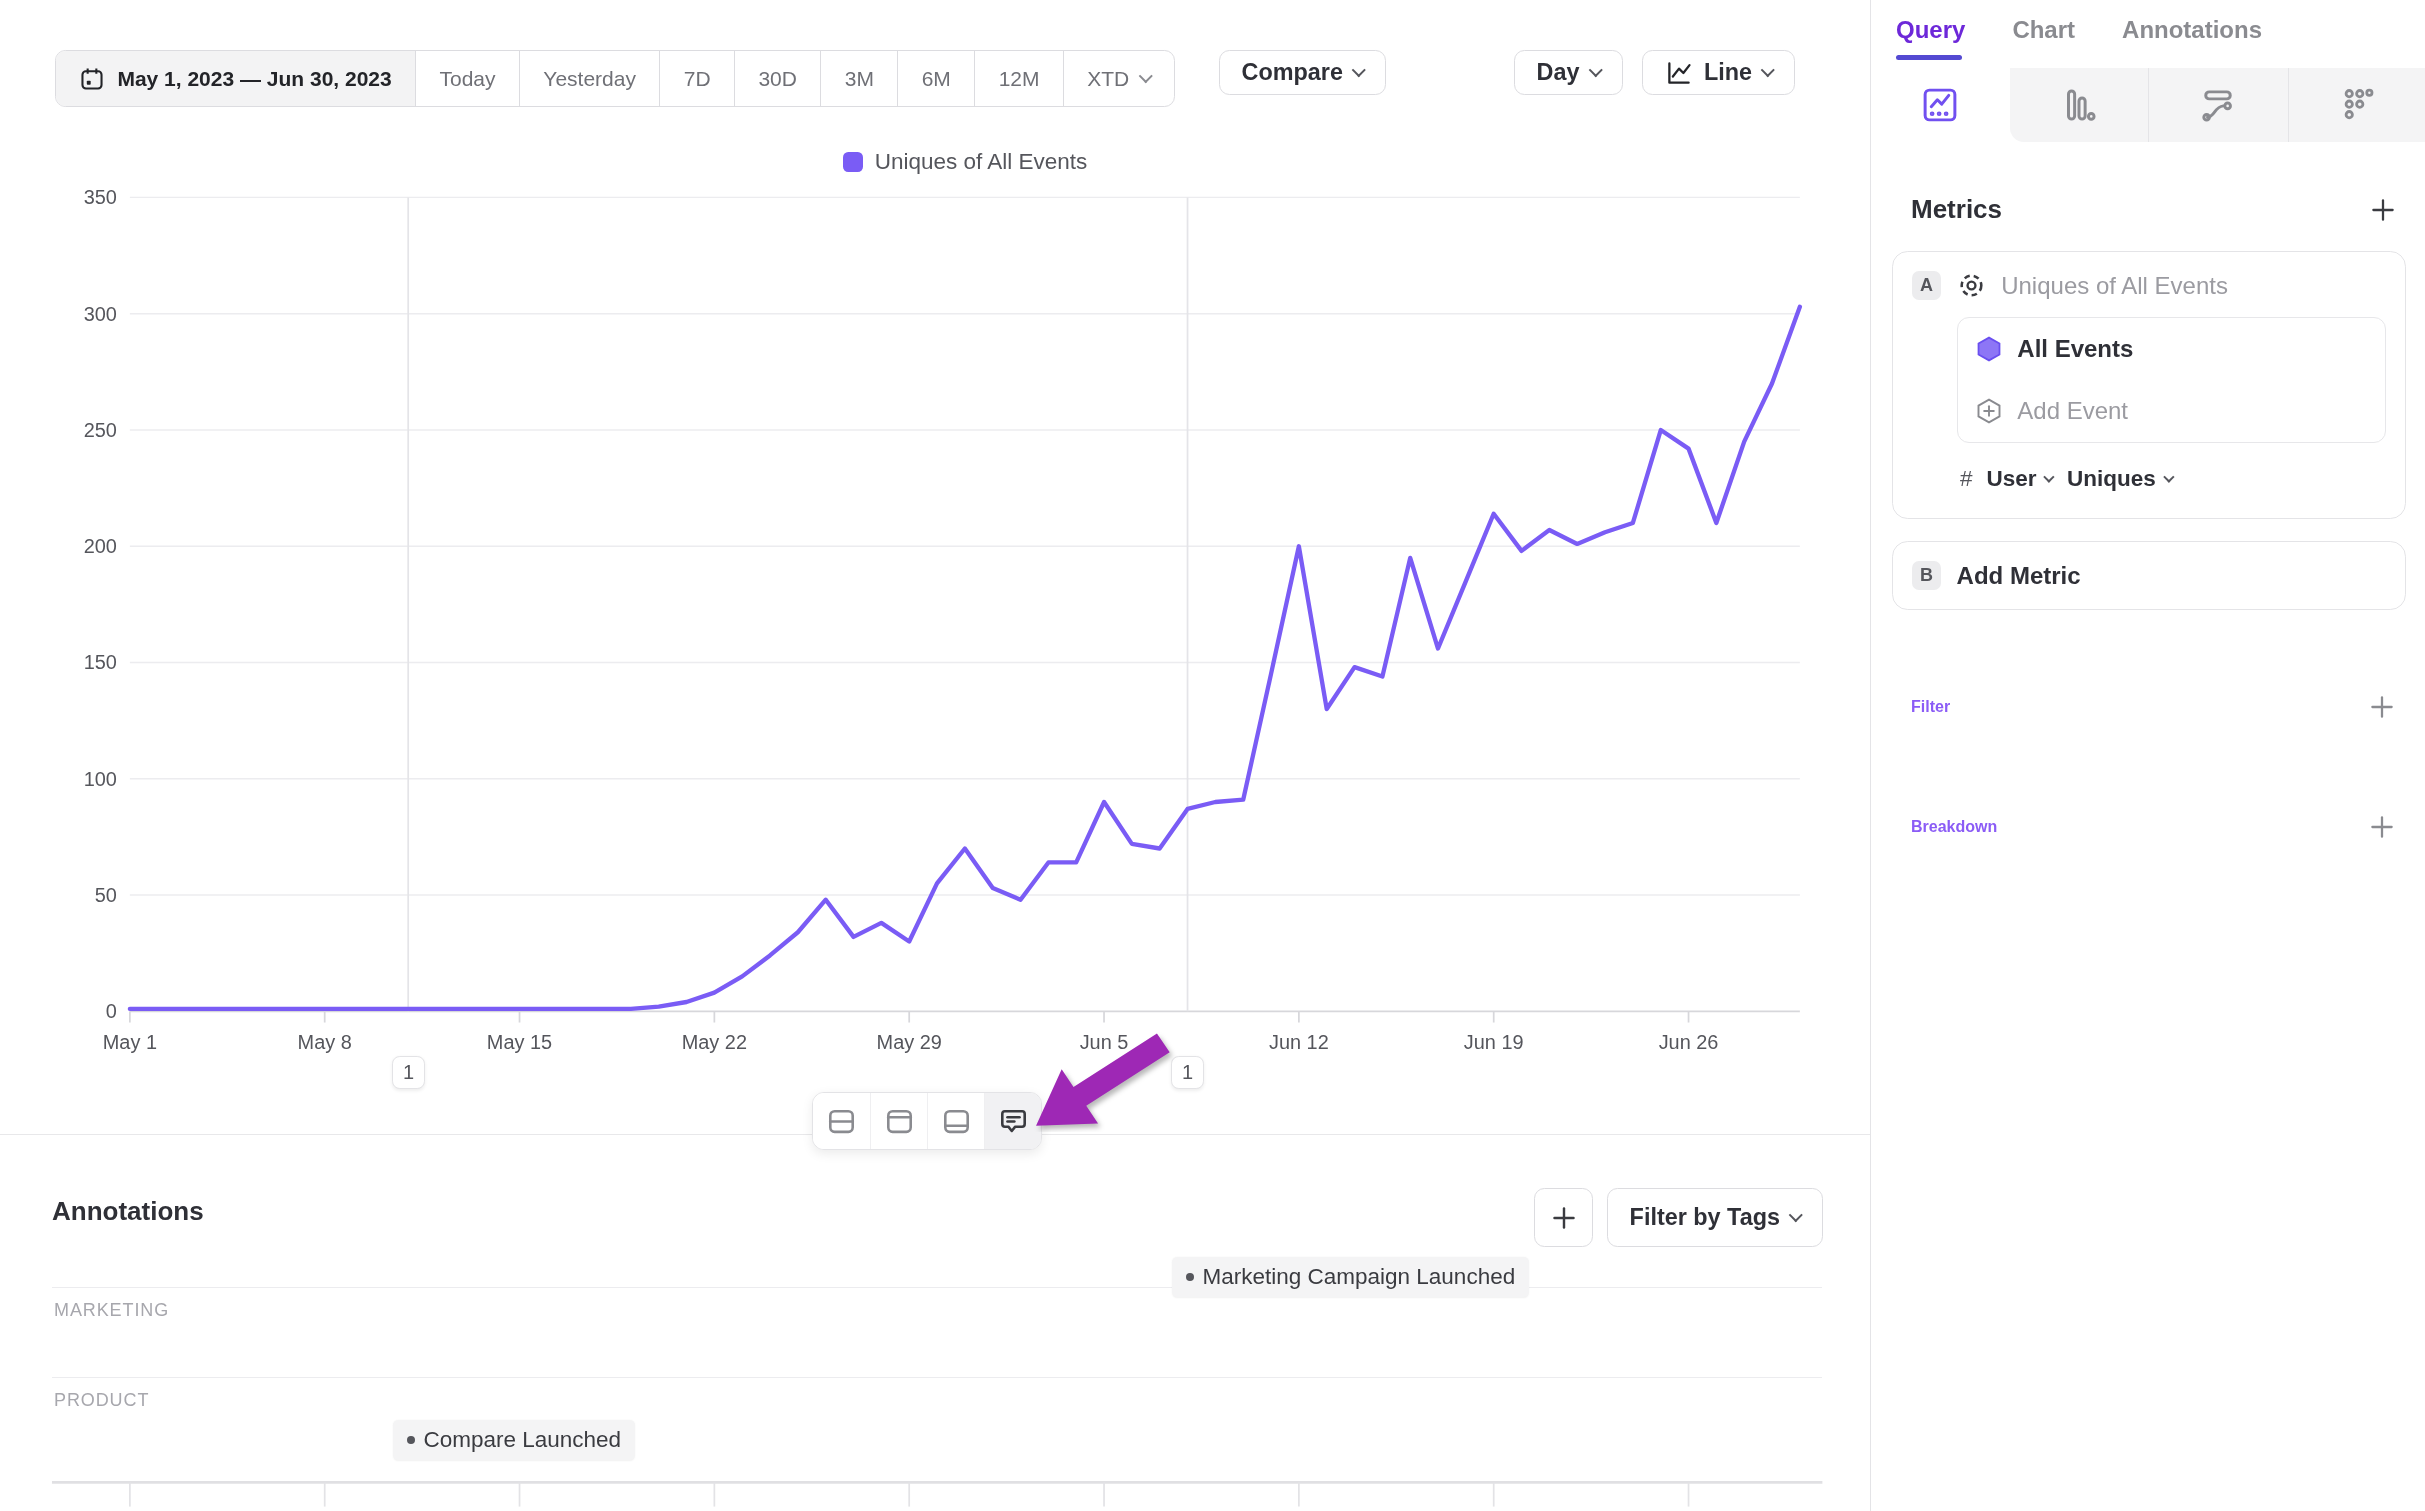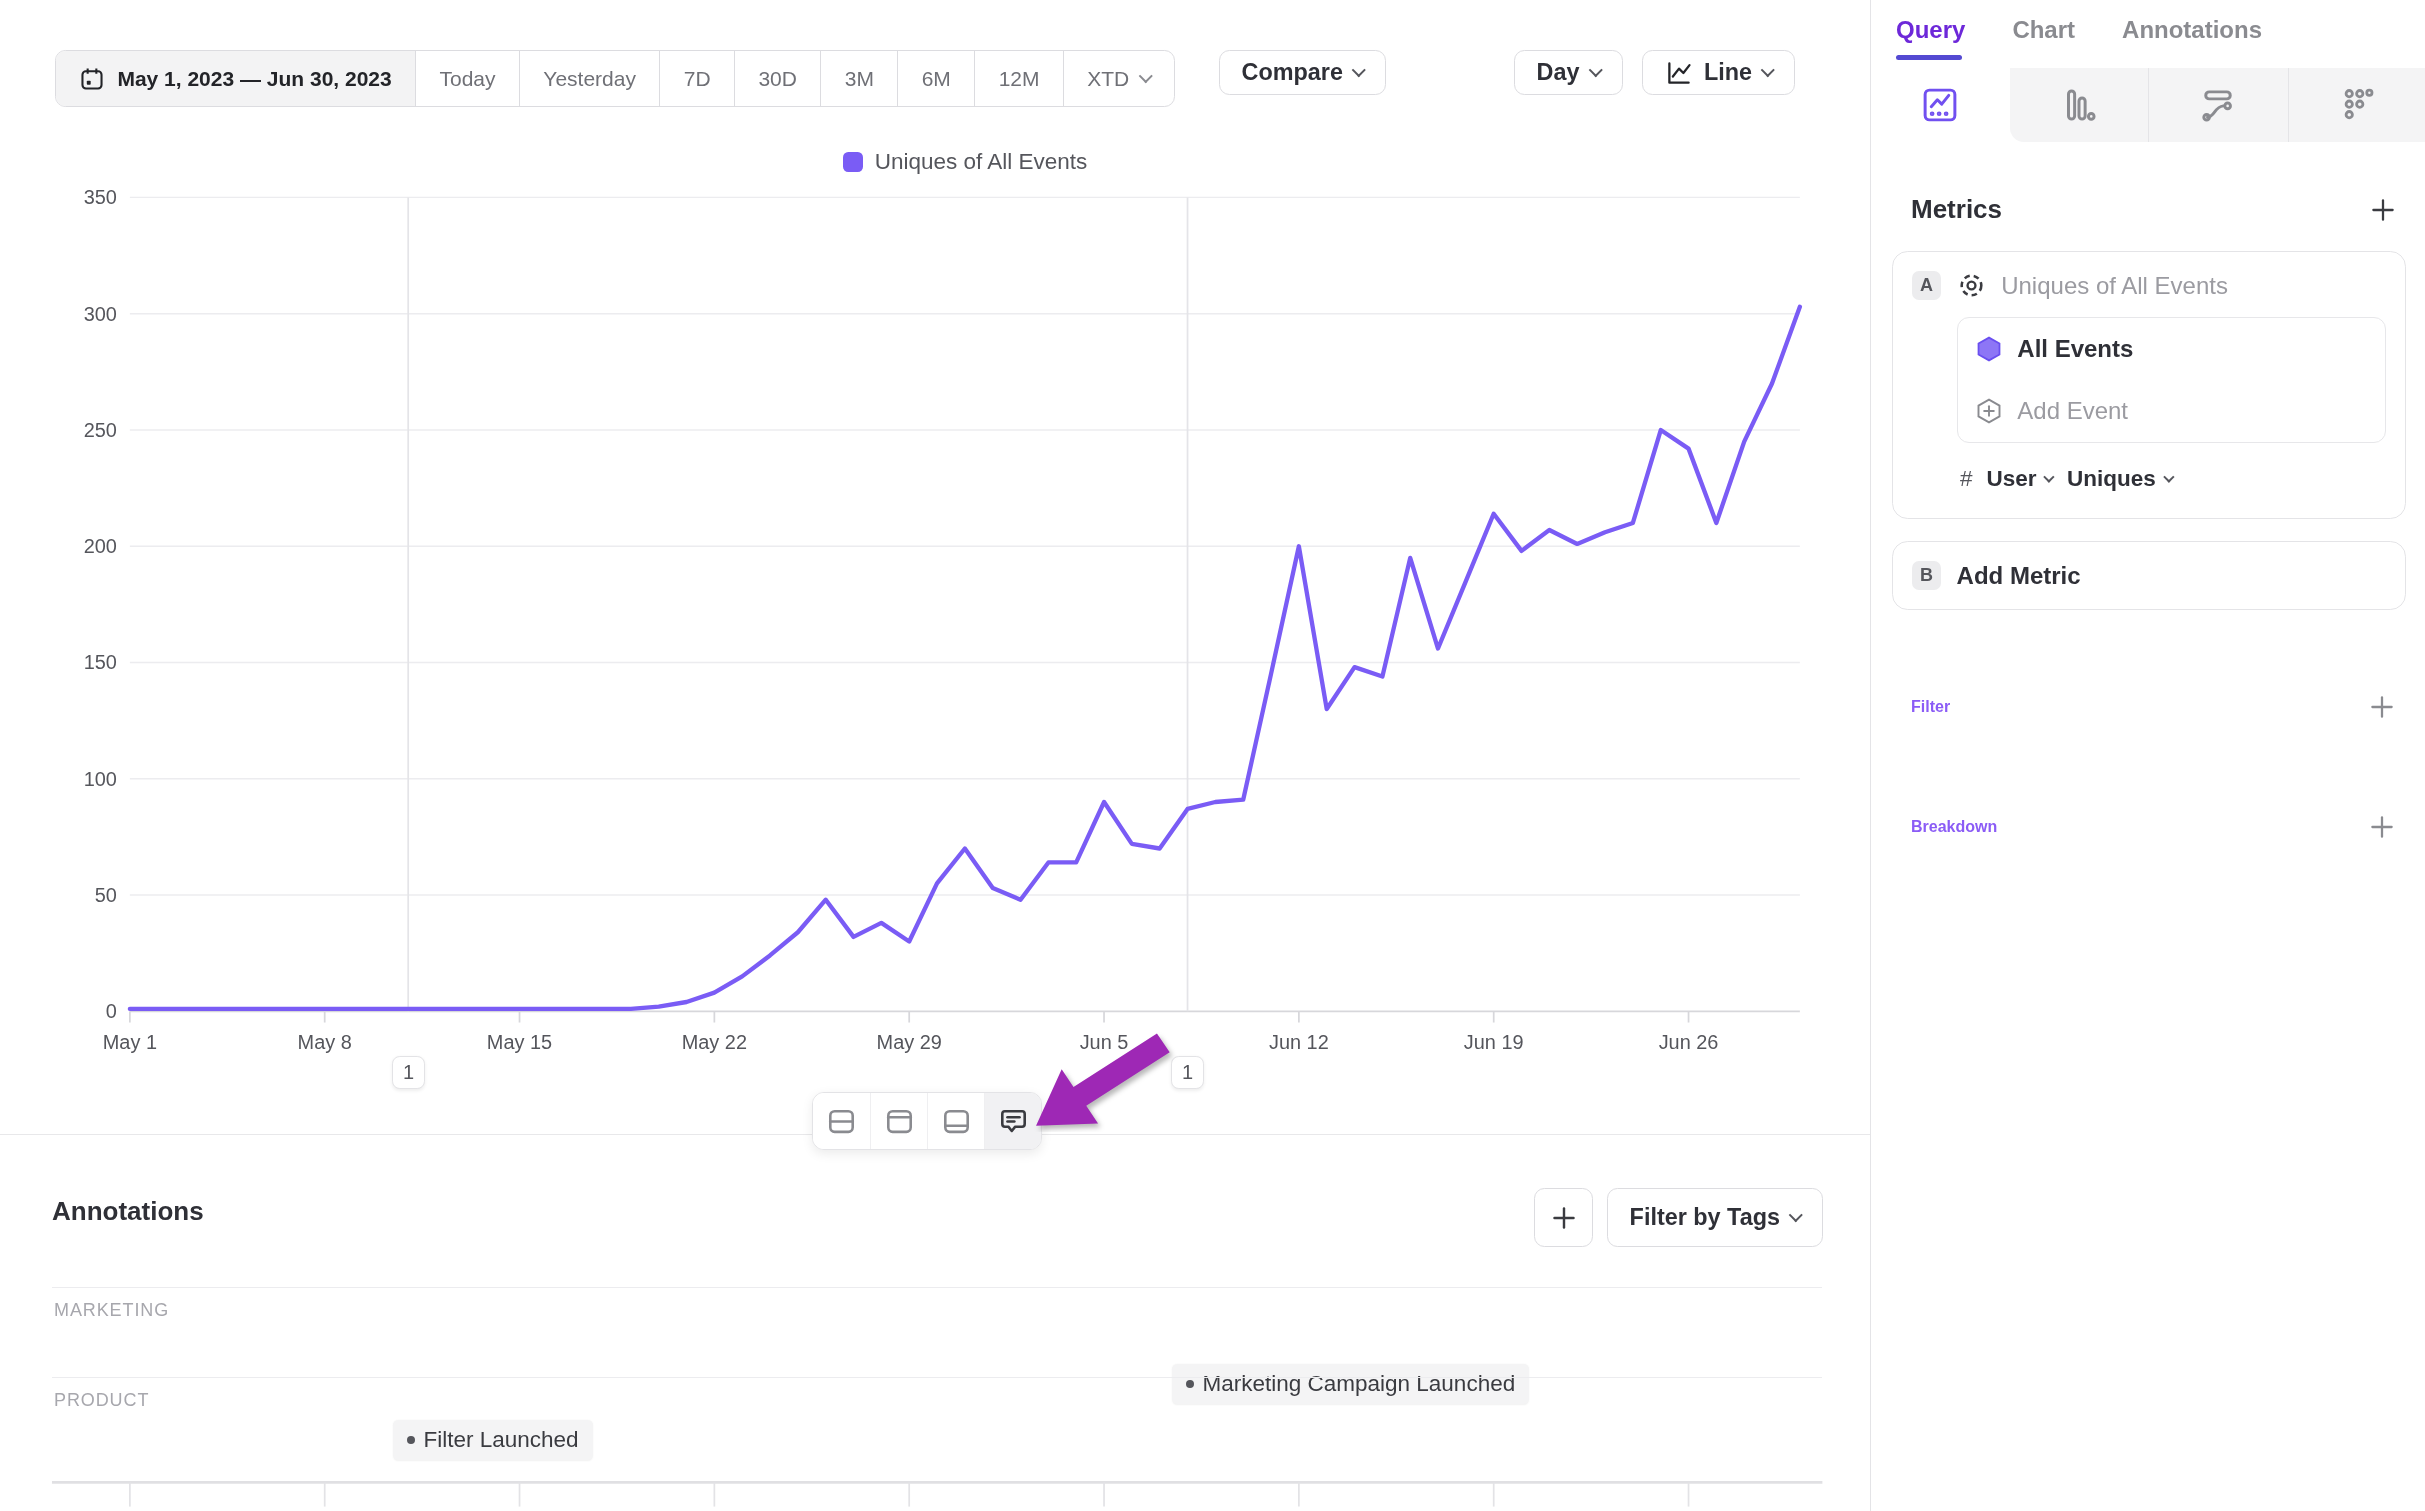--- a/index.html
+++ b/index.html
@@ -256,30 +256,30 @@
           <line x1="4" y1="15" x2="26" y2="15"></line>
         </svg>
     </button>
     <button class="btn" id="filter-tags-btn" style="left:1607px; top:1188px;">
       <span>Filter by Tags</span>
       <span class="chev"></span>
     </button>
 
     <div class="h-divider" style="top:1287px"></div>
     <div class="lane-label" style="top:1300px">MARKETING</div>
-    <div class="lane-item" id="lane-item-0" style="top: 1364px; left: 1172px;">
+    <div class="lane-item" id="lane-item-0" style="top: 1257px; left: 1172px;">
       <span class="lane-dot"></span>
       <span>Marketing Campaign Launched</span>
     </div>
 
     <div class="h-divider" style="top:1377px"></div>
     <div class="lane-label" style="top:1390px">PRODUCT</div>
     <div class="lane-item" id="lane-item-1" style="top: 1420px; left: 393px;">
       <span class="lane-dot"></span>
-      <span>Filter Launched</span>
+      <span>Compare Launched</span>
     </div>
 
     <svg id="ruler-svg" viewBox="0 0 2160 48" width="1870" height="42">
         <line x1="60" y1="14" x2="2105" y2="14" stroke="#e0e0e3" stroke-width="3"></line>
         <line x1="150" y1="14" x2="150" y2="42" stroke="#e3e3e6" stroke-width="2"></line>
         <line x1="375.04999999999995" y1="14" x2="375.04999999999995" y2="42" stroke="#e3e3e6" stroke-width="2"></line>
         <line x1="600.0999999999999" y1="14" x2="600.0999999999999" y2="42" stroke="#e3e3e6" stroke-width="2"></line>
         <line x1="825.15" y1="14" x2="825.15" y2="42" stroke="#e3e3e6" stroke-width="2"></line>
         <line x1="1050.1999999999998" y1="14" x2="1050.1999999999998" y2="42" stroke="#e3e3e6" stroke-width="2"></line>
         <line x1="1275.25" y1="14" x2="1275.25" y2="42" stroke="#e3e3e6" stroke-width="2"></line>

